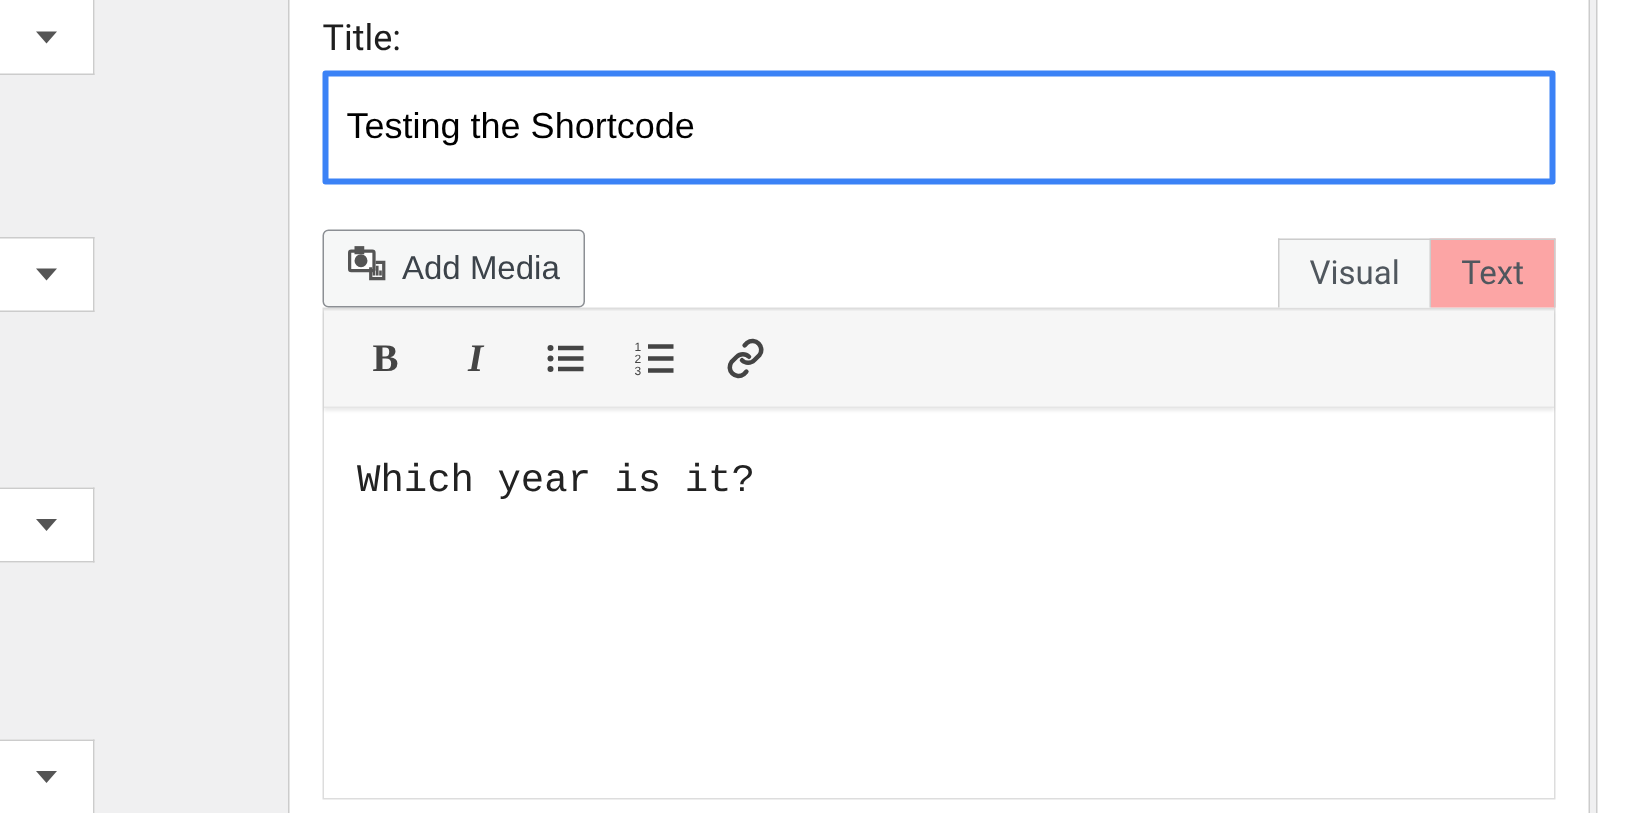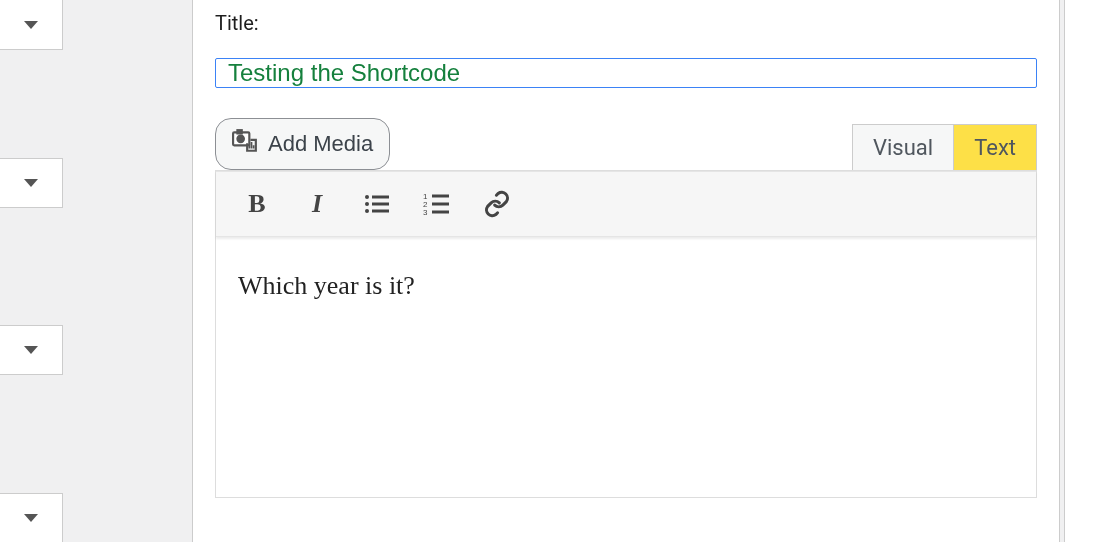--- a/index.html
+++ b/index.html
@@ -45,64 +45,64 @@
       position: absolute;
       left: 192px;
       top: -8px;
       width: 868px;
       height: 560px;
       background: #fff;
       border: 1px solid #ccc;
       padding: 18px 22px 0 22px;
     }
     .title-label {
-      font-size: 20px;
+      font-size: 24px;
       color: #1e1e1e;
-      margin-bottom: 23px;
+      margin-bottom: 8px;
     }
     .title-input {
       width: 100%;
       font-size: 24px;
-      color: #15803d;
-      padding: 0 12px;
-      border: 1px solid #3b82f6;
+      color: #000000;
+      padding: 20px 12px;
+      border: 4px solid #3b82f6;
       border-radius: 2px;
       background: #fff;
     }
     .media-row {
       display: flex;
       justify-content: space-between;
       align-items: flex-end;
       margin-top: 30px;
     }
     .add-media-btn {
       display: inline-flex;
       align-items: center;
       gap: 10px;
       font-size: 22px;
       color: #3c434a;
       background: #f6f7f7;
       border: 1px solid #8c8f94;
-      border-radius: 16px;
+      border-radius: 4px;
       padding: 10px 16px;
       cursor: pointer;
     }
     .add-media-btn svg { width: 26px; height: 24px; }
     .tabs { display: flex; }
     .tab {
       font-size: 22px;
       color: #50575e;
       padding: 10px 20px;
       border: 1px solid #ccc;
       border-bottom: none;
       cursor: pointer;
       text-align: right;
     }
     .tab.visual { background: #f6f7f7; }
-    .tab.text { background: #fde047; border-left: none; }
+    .tab.text { background: #fca5a5; border-left: none; }
     .editor-wrap {
       border: 1px solid #ddd;
       background: #fff;
       margin-top: 0;
     }
     .toolbar {
       display: flex;
       align-items: center;
       gap: 26px;
       padding: 16px 24px;
@@ -116,21 +116,21 @@
       width: 34px; height: 32px;
       display: flex; align-items: center; justify-content: center;
       color: #444;
       cursor: pointer;
       font-size: 26px;
     }
     .tb-bold { font-weight: 800; font-family: Georgia, serif; }
     .tb-italic { font-style: italic; font-family: Georgia, serif; font-weight: 700; }
     .content-area {
       padding: 30px 22px 10px 22px;
-      font-family: Liberation Serif, serif;
+      font-family: Liberation Mono, monospace;
       font-size: 26px;
       color: #222;
       line-height: 1.45;
       min-height: 260px;
     }
     .content-area p { margin-bottom: 34px; }
     .right-edge {
       position: absolute;
       right: 0;
       top: -8px;

